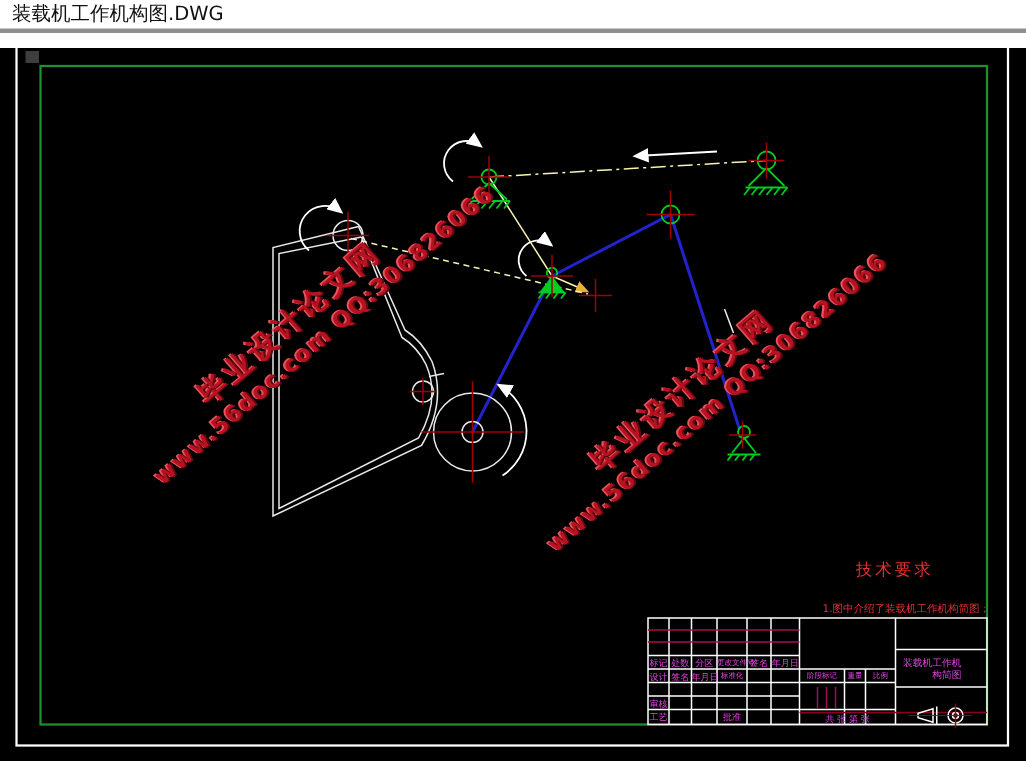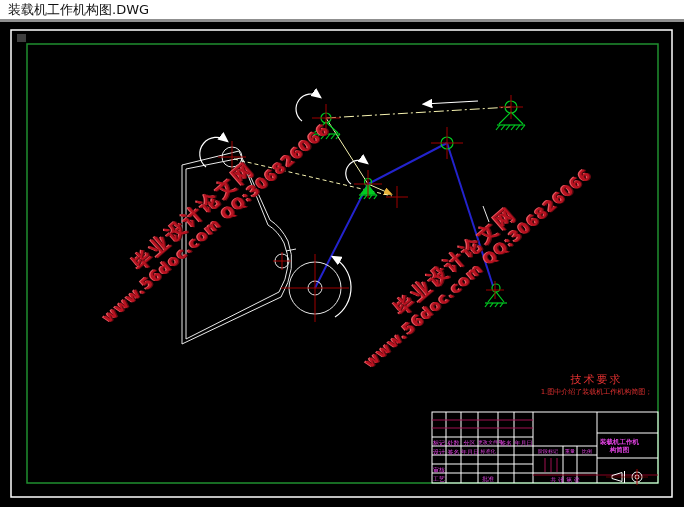--- a/index.html
+++ b/index.html
@@ -1,32 +1,32 @@
 <!DOCTYPE html>
 <html><head>
 <meta charset="utf-8">
 <style>
   html,body{margin:0;padding:0;background:#000;width:684px;height:507px;overflow:hidden;
     font-family:"DejaVu Sans","Liberation Sans",sans-serif;}
   #stage{position:relative;width:684px;height:507px;background:#000;}
-  .titlebar{position:absolute;left:0;top:0;width:684px;height:19px;background:#ffffff;
+  .titlebar{position:absolute;left:0;top:0;width:684px;height:32px;background:#ffffff;
     color:#111;font-size:13px;line-height:19px;padding-left:8px;box-sizing:border-box;}
   .titlebar-strip{position:absolute;left:0;top:19px;width:684px;height:3px;background:#8f8f8f;}
   svg{position:absolute;left:0;top:0;}
   .wm{position:absolute;transform:rotate(-41deg);text-align:center;color:#b81220;
     font-weight:bold;white-space:nowrap;text-shadow:1px 1px 0 #5e0a10, -1px -1px 0 #e8555e;}
   .wm .wm-l1{font-size:19px;letter-spacing:3px;line-height:21px;}
   .wm .wm-l2{font-size:15px;letter-spacing:1px;line-height:20px;}
   .techreq{position:absolute;left:533px;top:373px;width:127px;text-align:center;color:#e03030;}
   .techreq .tr-h{font-size:11px;font-weight:normal;letter-spacing:2px;line-height:13px;}
-  .techreq .tr-i{font-size:7px;line-height:9px;margin-top:2px;white-space:nowrap;}
+  .techreq .tr-i{font-size:7px;line-height:9px;margin-top:16px;white-space:nowrap;text-align:right;}
   .tb-txt{position:absolute;color:#e342e3;font-size:6px;line-height:7px;text-align:center;
     white-space:nowrap;overflow:visible;}
-  .tb-name{position:absolute;left:598px;top:438px;width:43px;text-align:center;color:#e342e3;
-    font-size:6.5px;font-weight:bold;line-height:8px;}
+  .tb-name{position:absolute;left:598px;top:438px;width:43px;text-align:right;color:#e342e3;
+    font-size:6.5px;font-weight:normal;line-height:8px;}
 </style>
 </head>
 <body>
 
 <div id="stage">
 
   <div class="titlebar">装载机工作机构图.DWG</div>
   <div class="titlebar-strip"></div>
 
   <svg width="684" height="507" viewBox="0 0 684 507">

